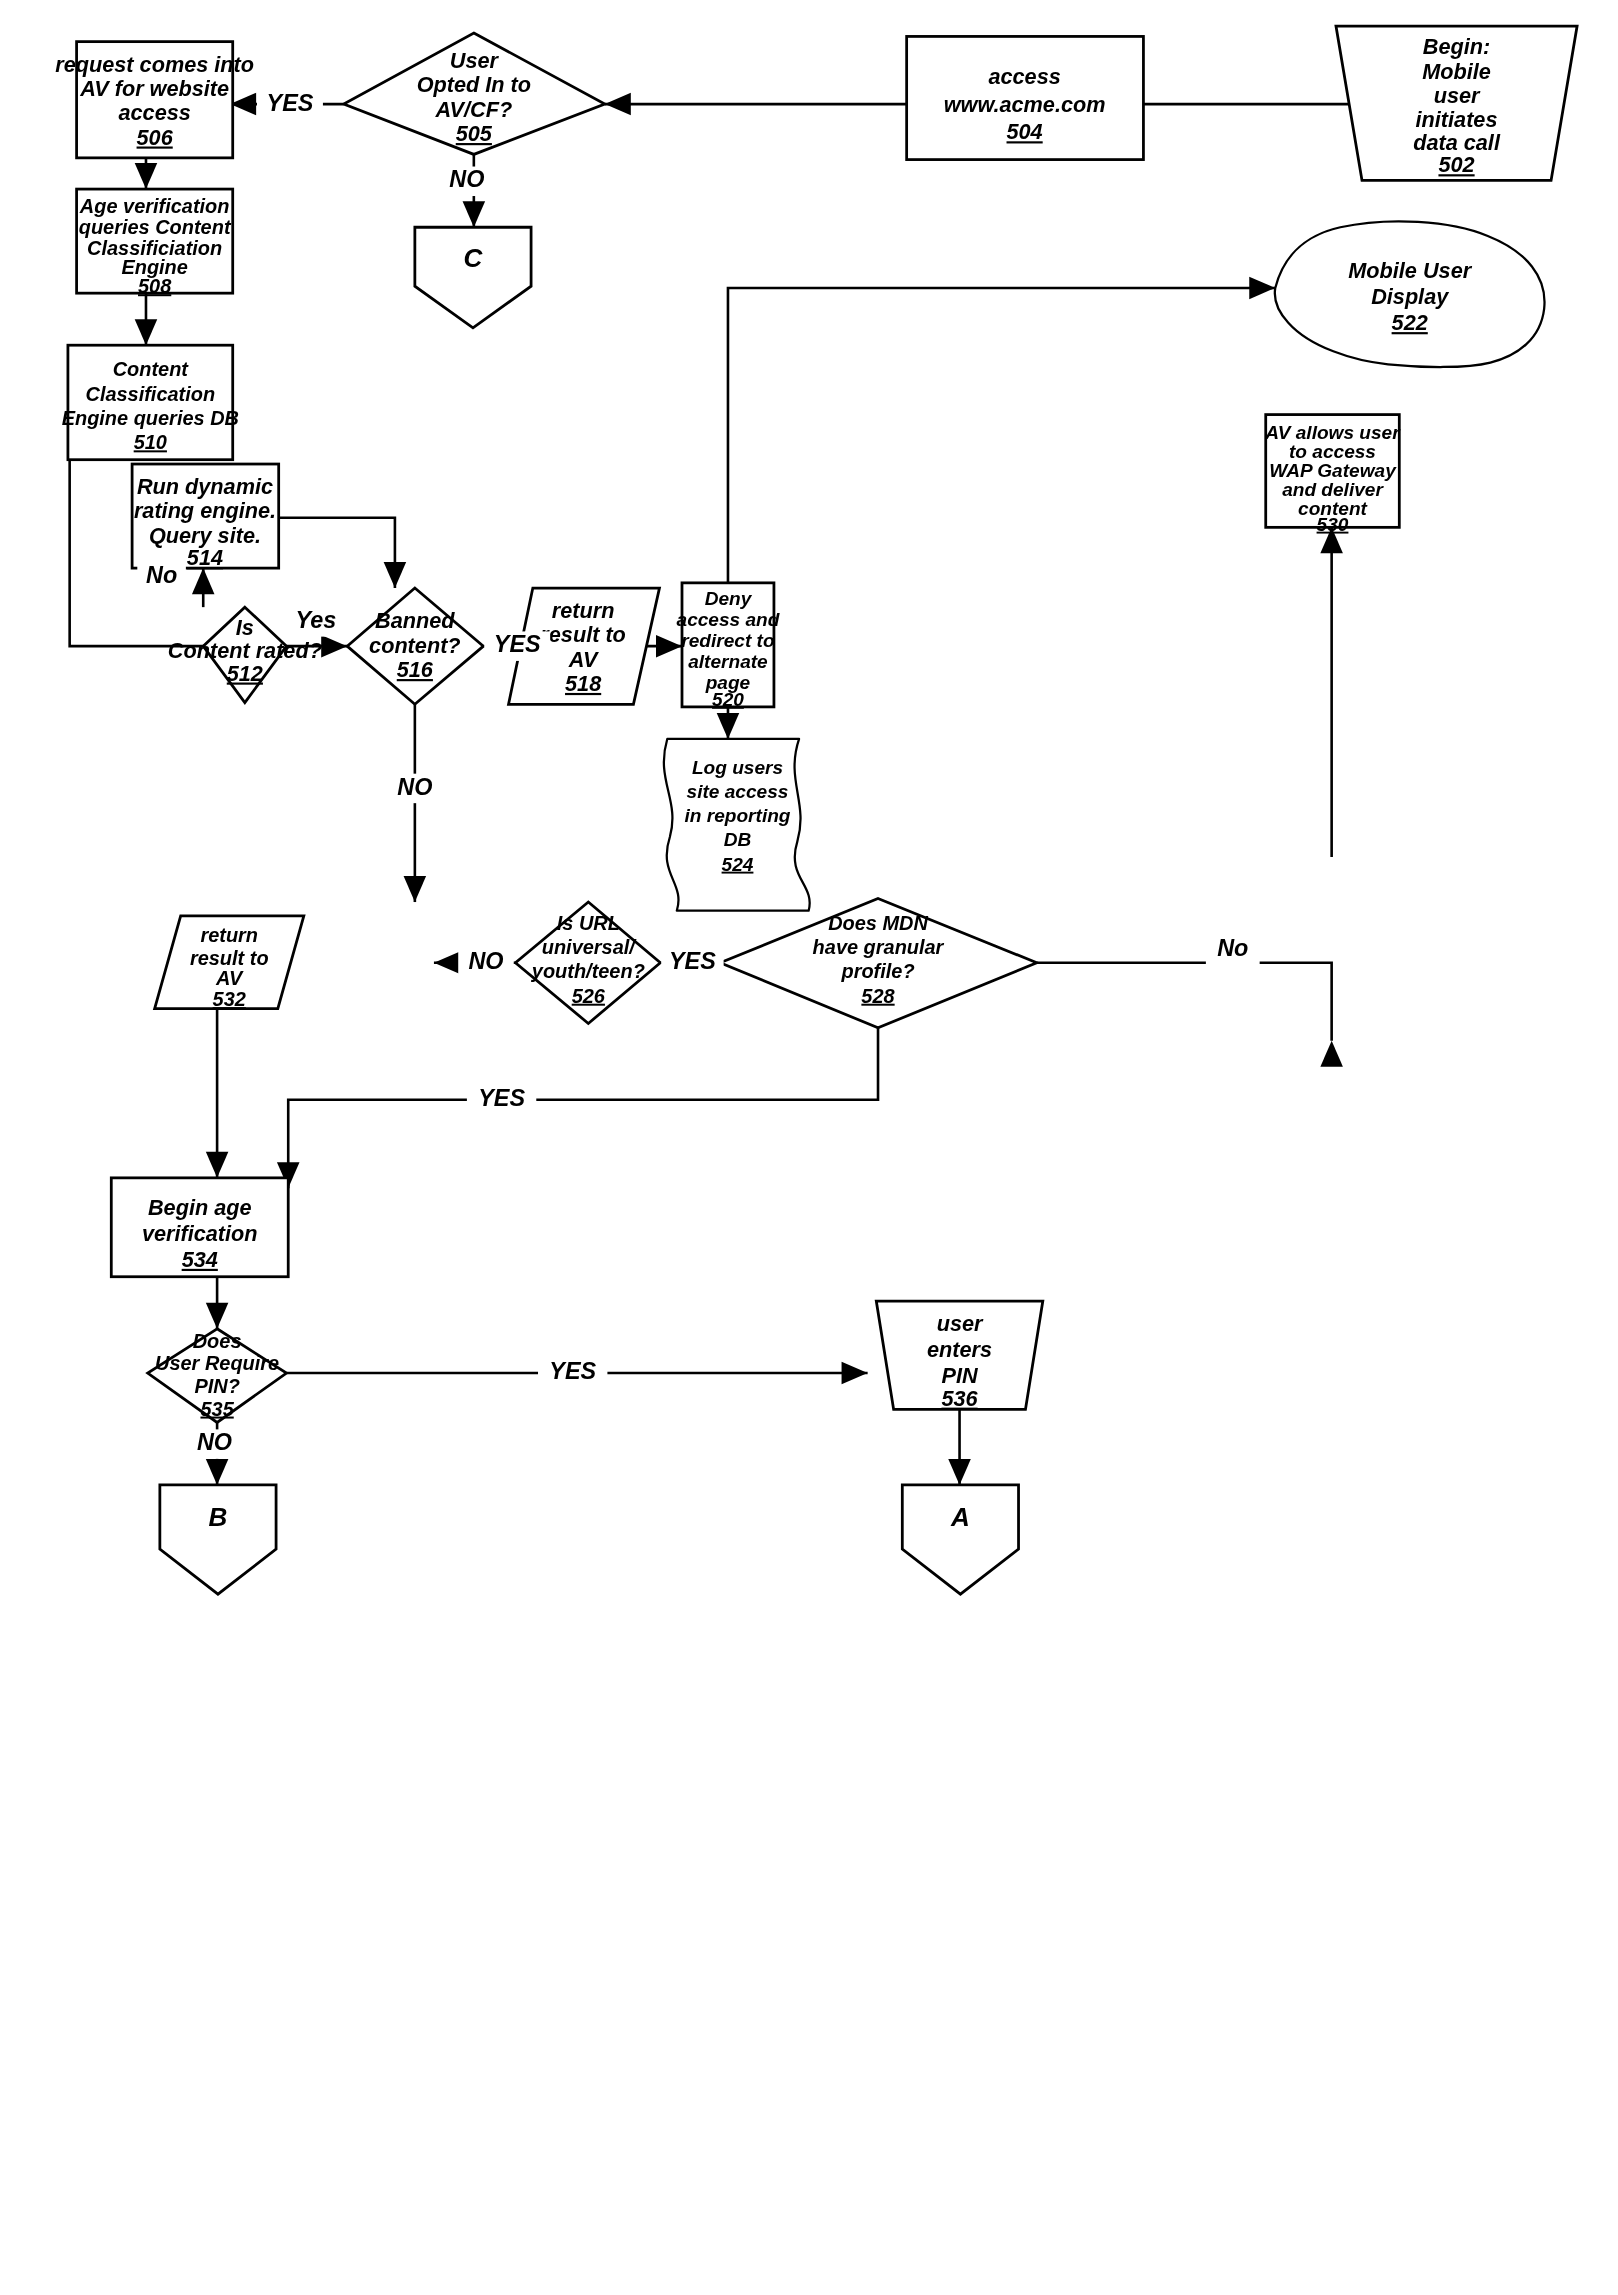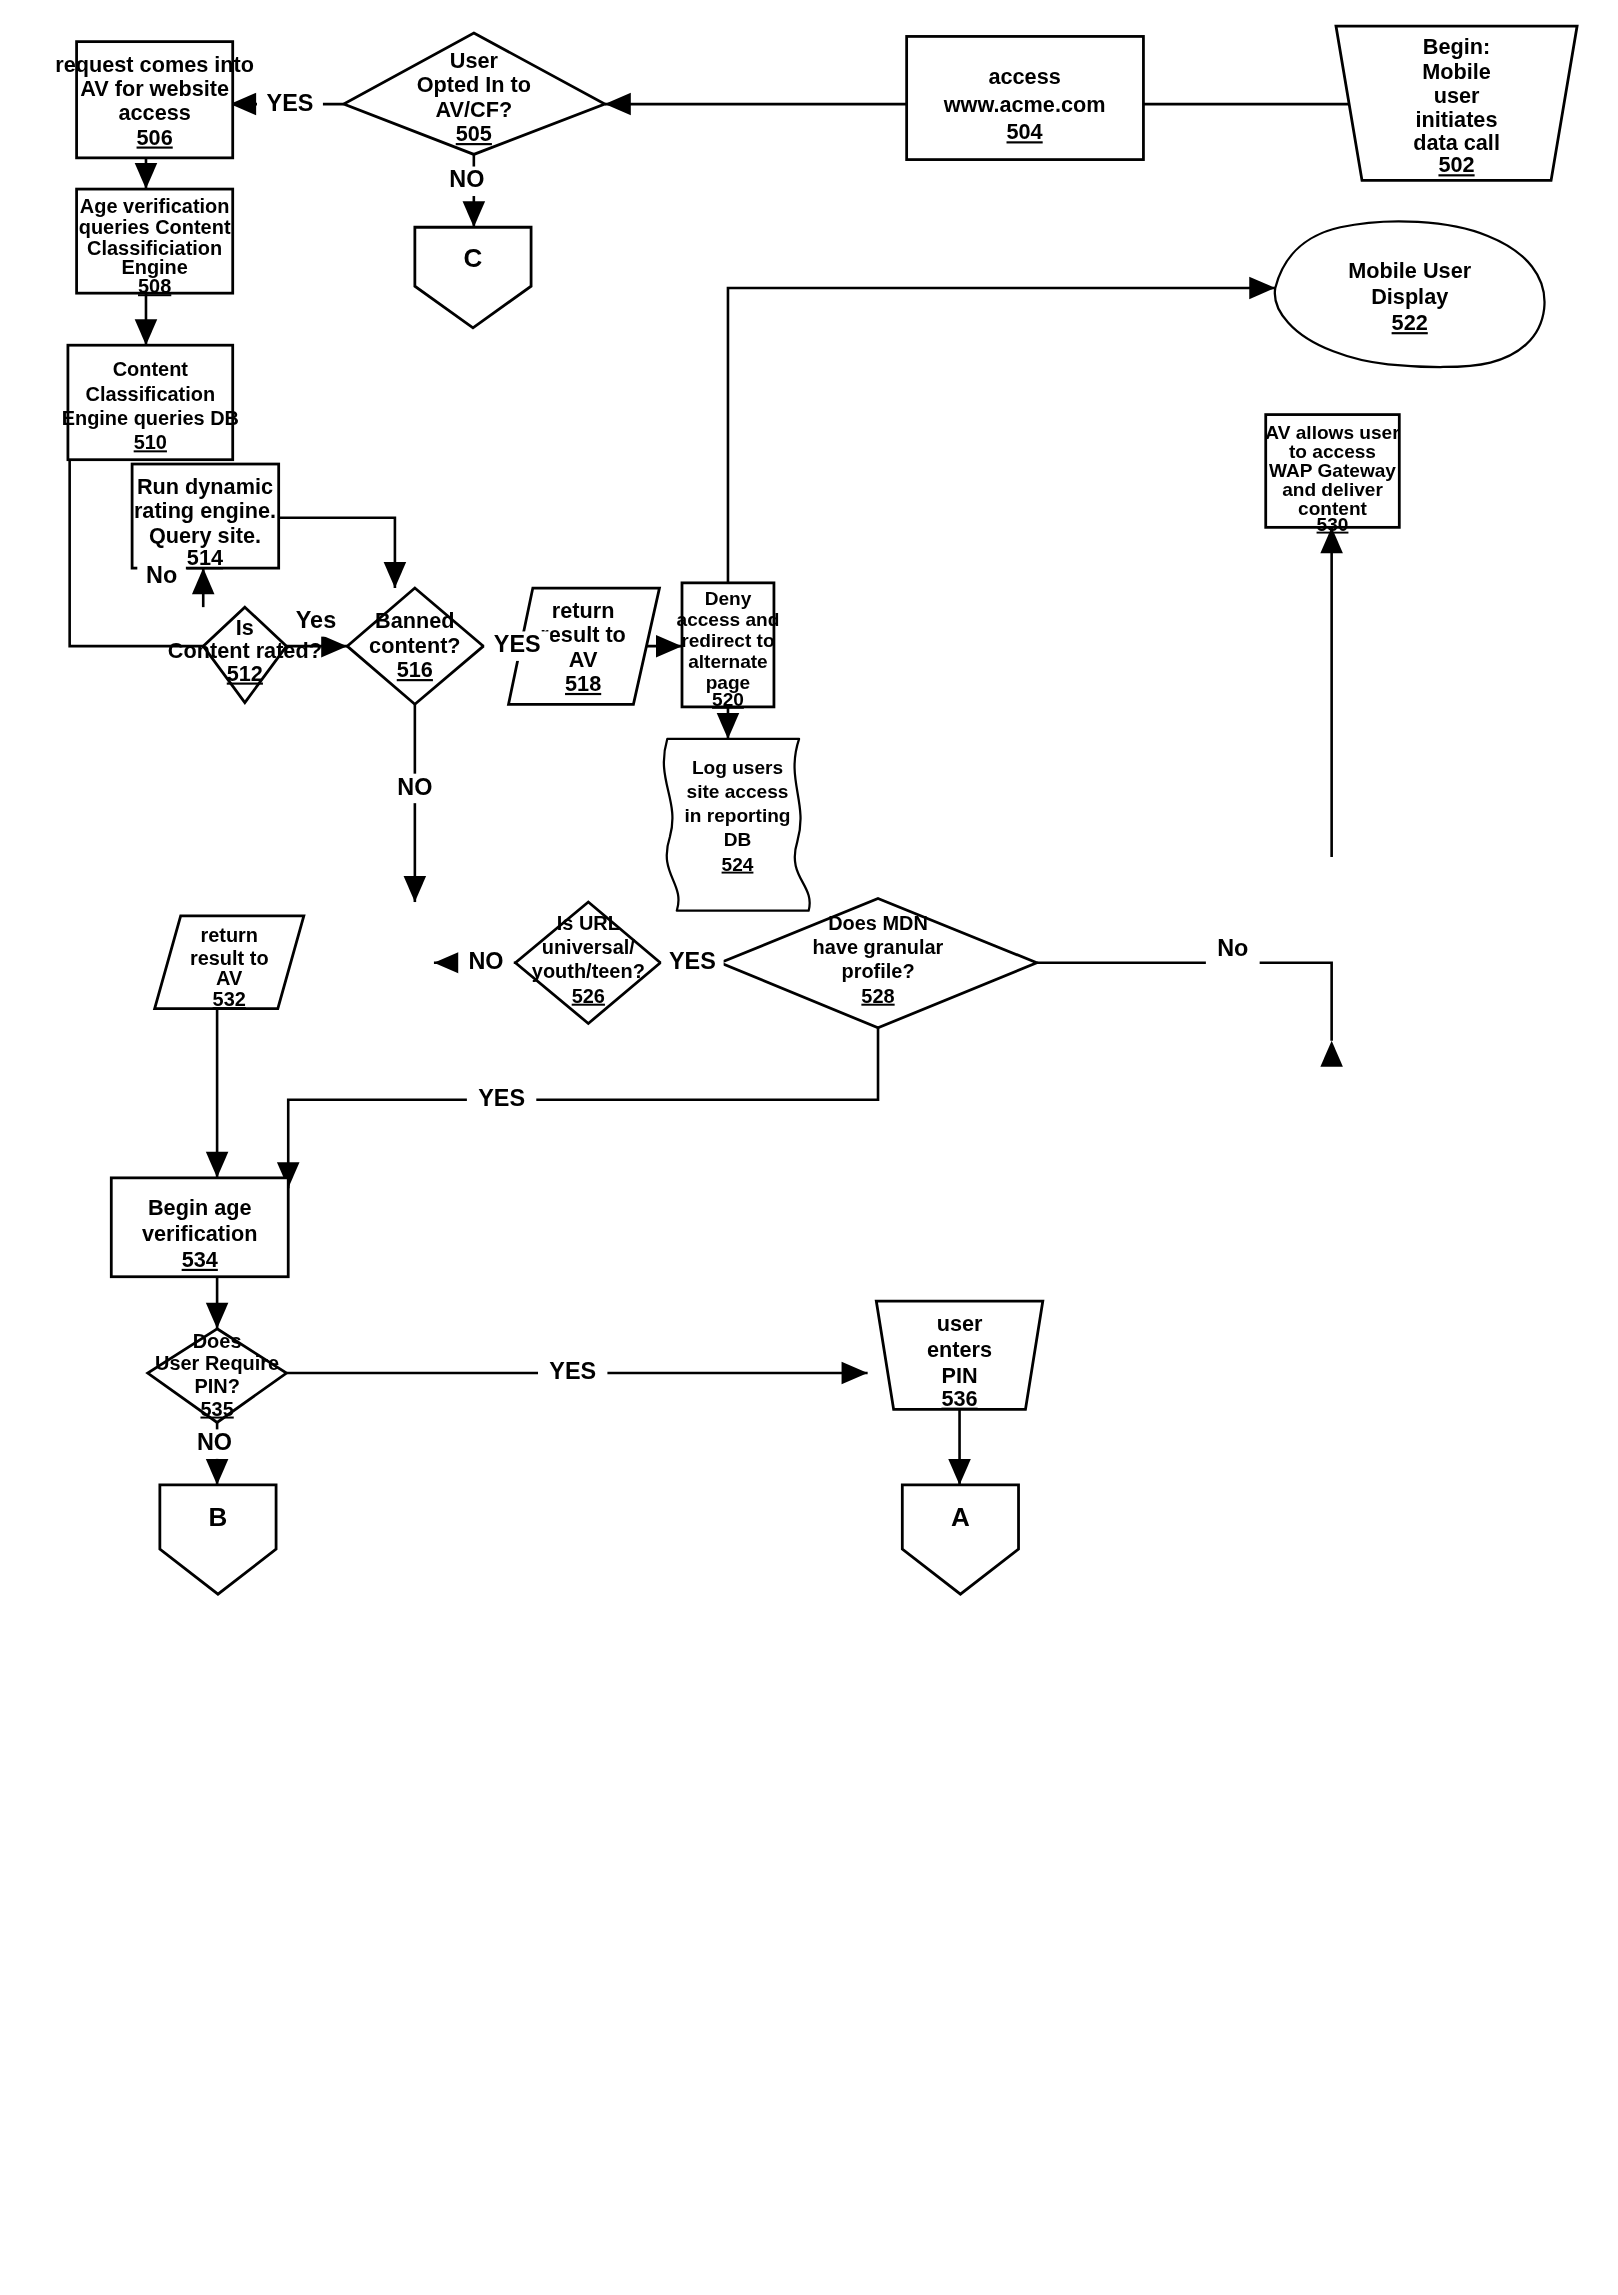--- a/index.html
+++ b/index.html
@@ -9,20 +9,21 @@
   }
   body {
     font-family: "Liberation Sans", sans-serif;
   }
   #stage {
     position: relative;
     width: 1619px;
     height: 2295px;
     background: #ffffff;
     overflow: hidden;
+    font-style: italic;
   }
   svg#flow {
     position: absolute;
     left: 0;
     top: 0;
     width: 1619px;
     height: 2295px;
     display: block;
   }
   .shape {

